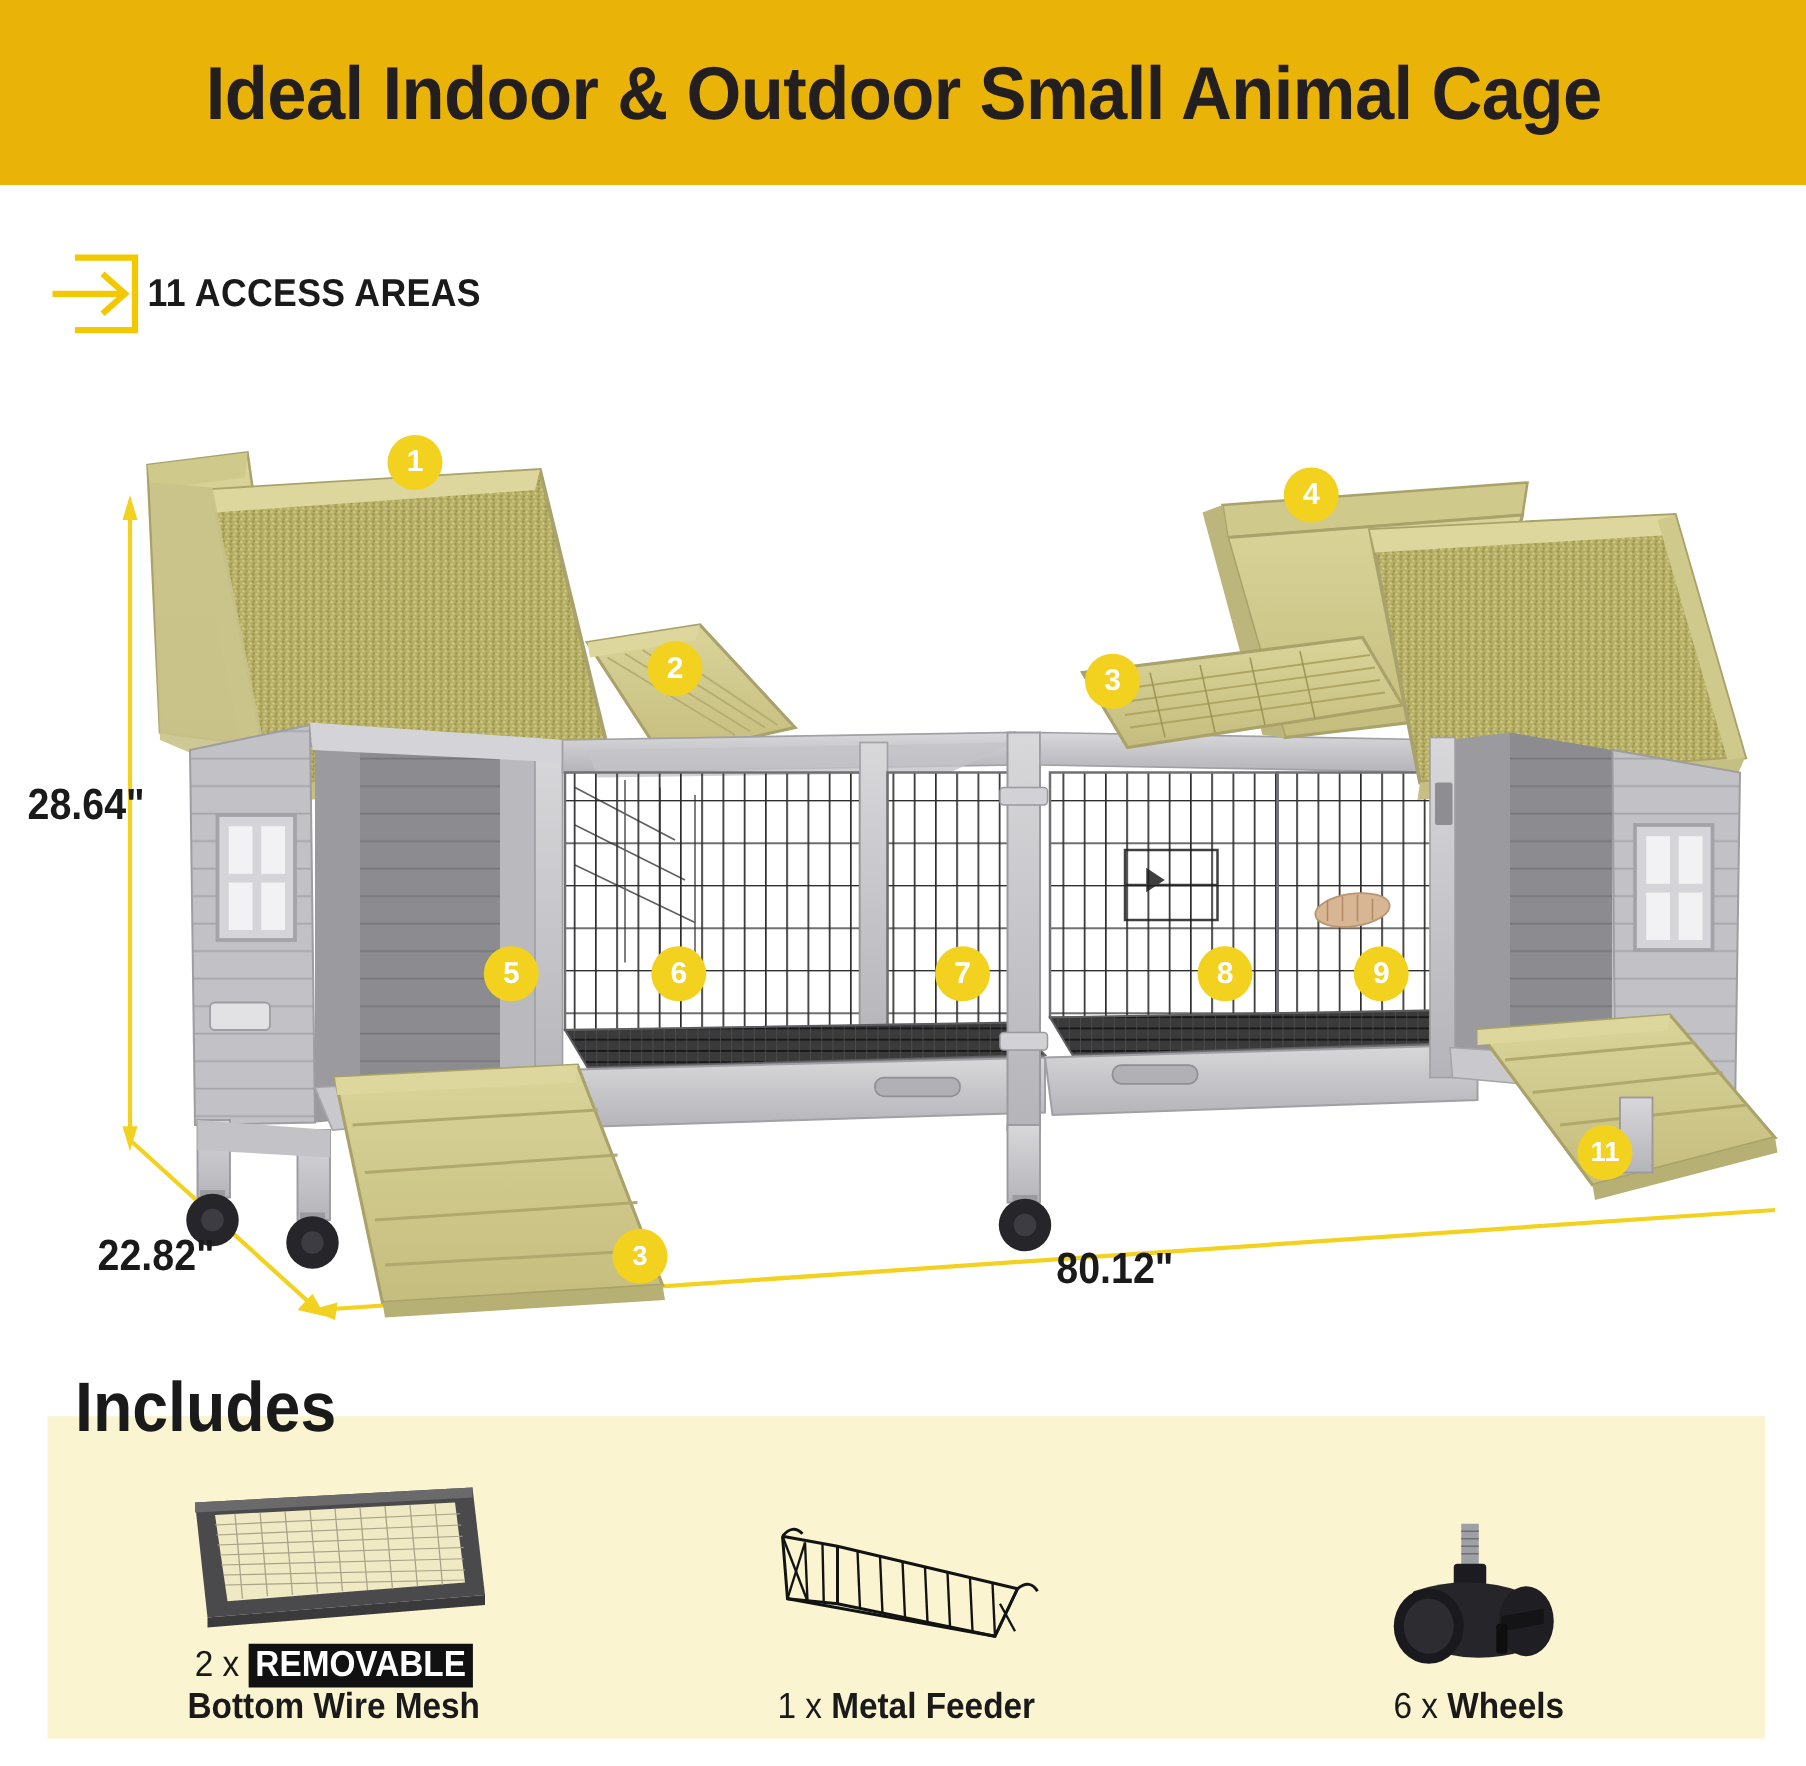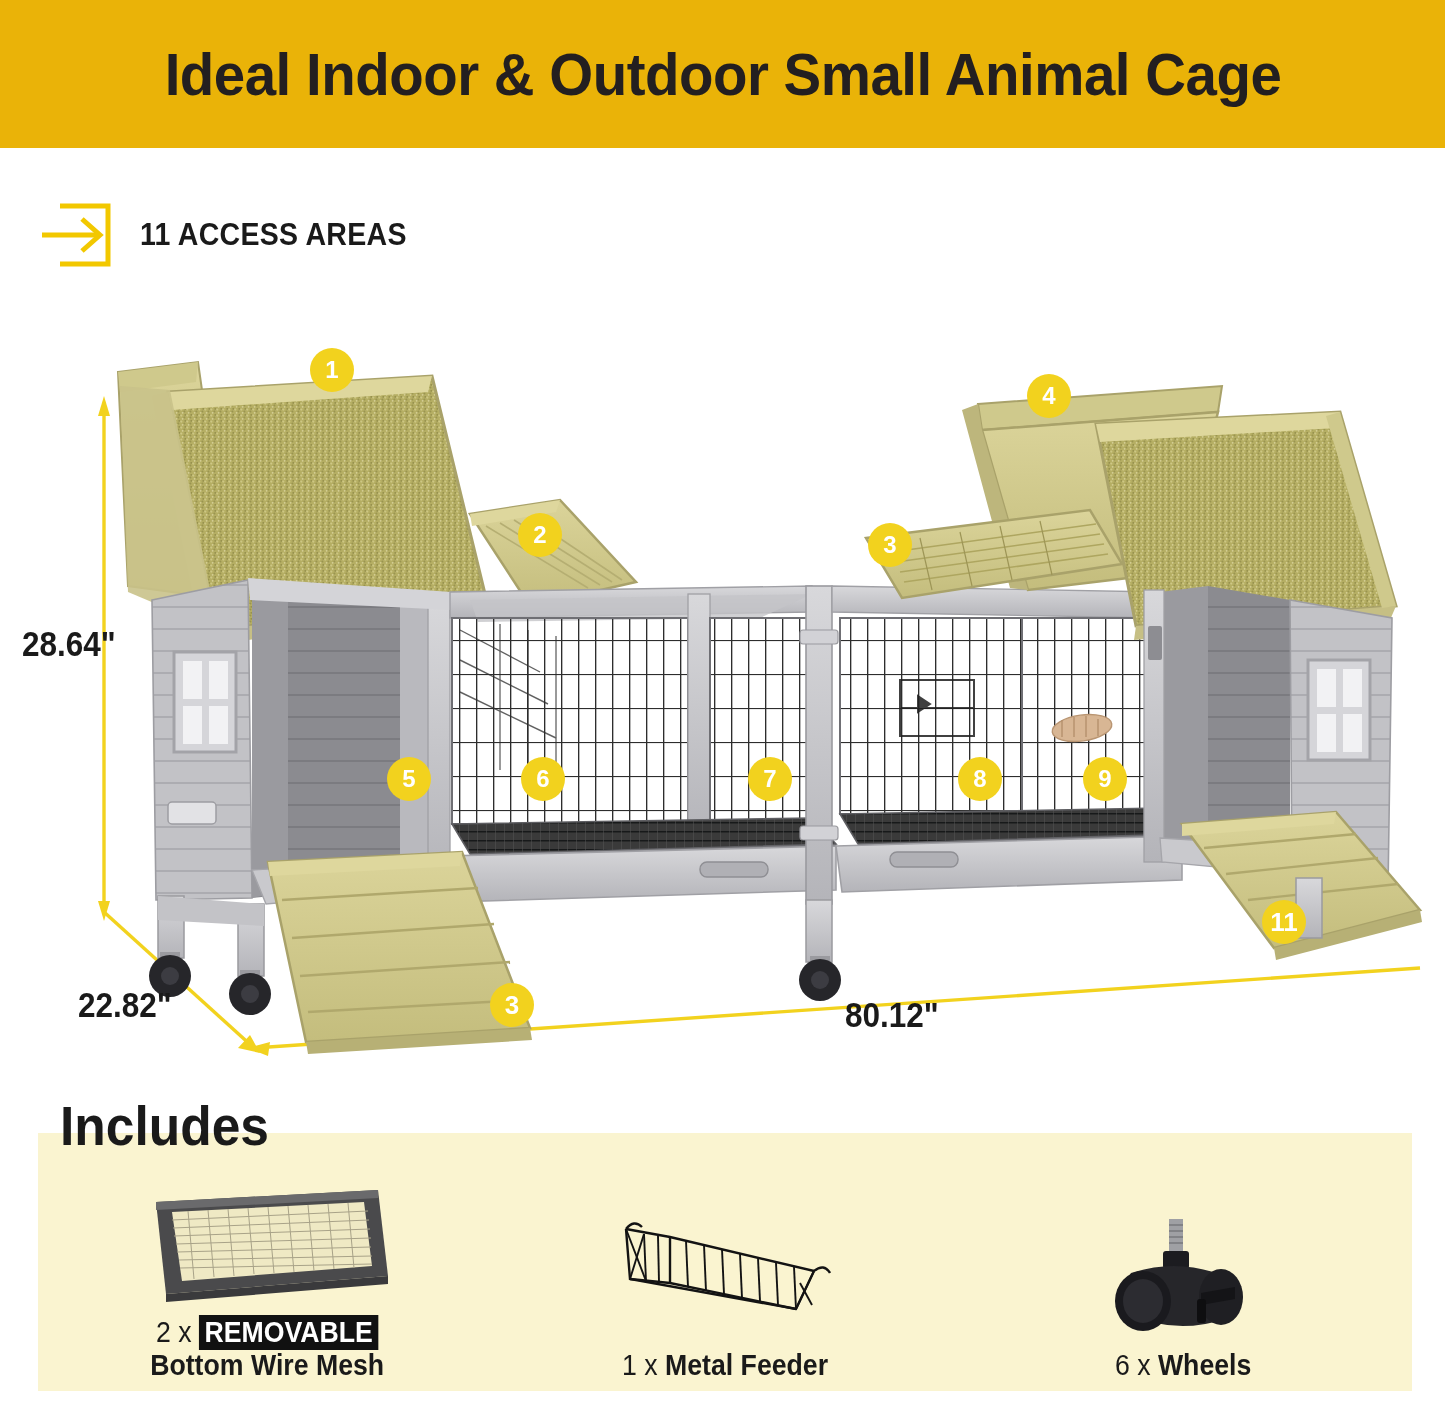--- a/index.html
+++ b/index.html
@@ -23,21 +23,21 @@
     font-family: "Liberation Sans Narrow", "Liberation Sans", sans-serif;
     font-size: 60px; font-weight: bold; color: #231f20;
     letter-spacing: -0.5px;
     transform: scaleX(0.94);
     white-space: nowrap;
   }
 
   
   .access-row {
     position: absolute; left: 40px; top: 196px;
-    display: flex; align-items: center; gap: 22px;
+    display: flex; align-items: center; 
   }
   .access-icon { width: 78px; height: 78px; position: relative; }
   .access-label {
     font-family: "Liberation Sans Narrow", "Liberation Sans", sans-serif;
     font-size: 31px; font-weight: bold; color: #1a1a1a;
     letter-spacing: 0.3px; transform: scaleX(0.92); transform-origin: left center;
   }
 
   
   .stage {
@@ -62,42 +62,42 @@
   .badge {
     position: absolute;
     width: 44px; height: 44px; border-radius: 50%;
     background: #F6C41B;
     display: flex; align-items: center; justify-content: center;
     color: #ffffff; font-weight: bold; font-size: 24px;
     font-family: "Liberation Sans", sans-serif;
     line-height: 1;
     box-shadow: 0 0 0 0 rgba(0,0,0,0);
   }
-  .badge.wide { font-size: 26px; }
+  .badge.wide { font-size: 22px; }
 
   
   .includes-panel {
     position: absolute; left: 38px; top: 1133px;
     width: 1374px; height: 258px;
     background: #FAF4D0;
   }
   .includes-title {
     position: absolute; left: 22px; top: -40px;
     font-family: "Liberation Sans Narrow", "Liberation Sans", sans-serif;
     font-size: 56px; font-weight: bold; color: #1a1a1a;
     transform: scaleX(0.92); transform-origin: left center;
   }
   .includes-grid {
     position: absolute; left: 0; top: 22px;
     width: 1374px; height: 230px;
     display: flex; align-items: flex-end;
   }
   .inc-item {
     flex: 1 1 0; height: 100%;
-    display: flex; flex-direction: column; align-items: center; justify-content: flex-end;
+    display: flex; flex-direction: column; justify-content: flex-end;
     padding-bottom: 4px;
   }
   .inc-art { height: 132px; display: flex; align-items: center; justify-content: center; }
   .inc-caption {
     text-align: center; margin-top: 8px;
     font-family: "Liberation Sans Narrow", "Liberation Sans", sans-serif;
     font-size: 29px; font-weight: bold; color: #1a1a1a;
     transform: scaleX(0.92);
     line-height: 1.12;
     white-space: nowrap;

